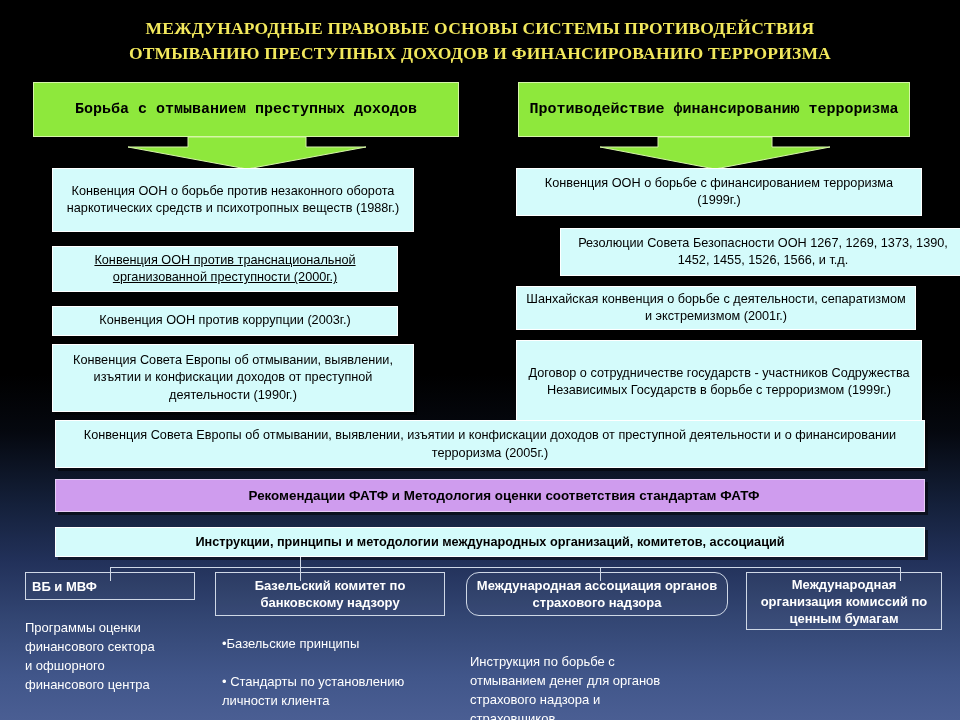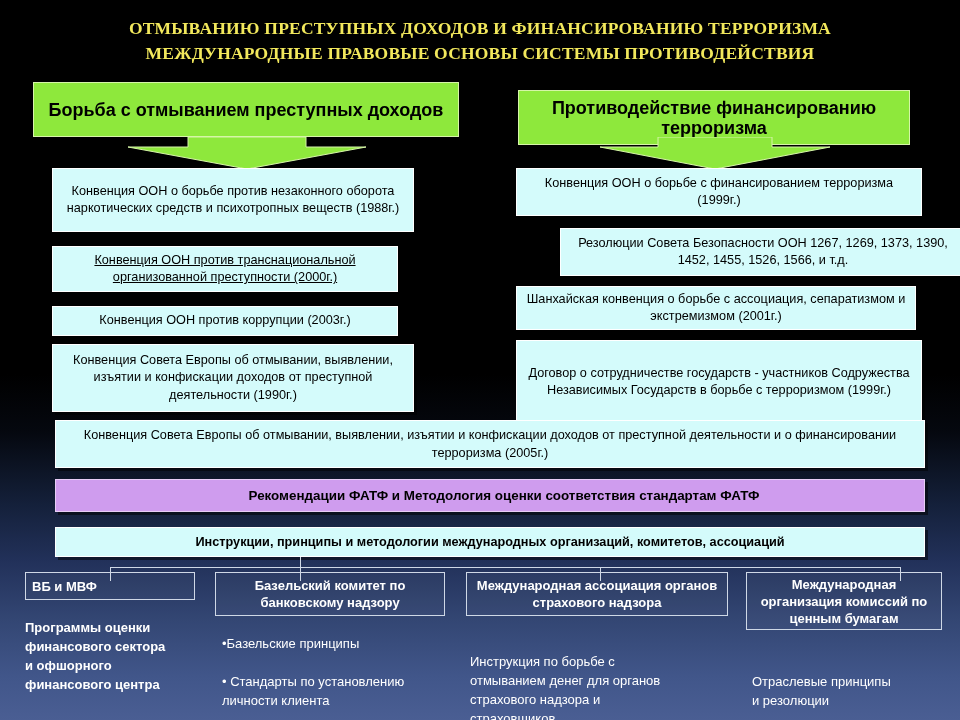--- a/index.html
+++ b/index.html
@@ -29,26 +29,27 @@
   .title span{display:block;}
 
   
   .greenbox{
     position:absolute;
     background:#8ee83c;
     border:1px solid #d6f5a8;
     box-shadow:3px 3px 0 rgba(0,0,0,0.55);
     color:#000;
     font-weight:bold;
-    font-size:18px;
+    font-size:15px;
     line-height:20px;
     display:flex;align-items:center;justify-content:center;
     text-align:center;
     box-sizing:border-box;
     padding:2px 8px;
+    font-family:Liberation Mono, monospace;
   }
 
   
   .arrow{position:absolute;}
   .arrow svg{display:block;}
 
   
   .cyanbox{
     position:absolute;
     background:#d4fbfb;
@@ -112,35 +113,35 @@
   }
 
   .conn{position:absolute;background:#cfd8e6;}
 </style>
 </head>
 <body>
 
 <div id="slide">
 
   <div class="title">
+    <span>МЕЖДУНАРОДНЫЕ ПРАВОВЫЕ ОСНОВЫ СИСТЕМЫ ПРОТИВОДЕЙСТВИЯ</span>
     <span>ОТМЫВАНИЮ ПРЕСТУПНЫХ ДОХОДОВ И ФИНАНСИРОВАНИЮ ТЕРРОРИЗМА</span>
-    <span>МЕЖДУНАРОДНЫЕ ПРАВОВЫЕ ОСНОВЫ СИСТЕМЫ ПРОТИВОДЕЙСТВИЯ</span>
   </div>
 
   <div class="greenbox" style="left:33px;top:82px;width:426px;height:55px;">
     <span>Борьба с отмыванием преступных доходов</span>
   </div>
 
   <div class="arrow" style="left:128px;top:137px;width:238px;height:32px;">
     <svg width="238" height="32" viewBox="0 0 238 32">
       <polygon points="60,0 178,0 178,10 238,10 119,32 0,10 60,10" fill="#8ee83c" stroke="#d6f5a8" stroke-width="1"></polygon>
     </svg>
   </div>
 
-  <div class="greenbox" style="left:518px;top:90px;width:392px;height:55px;">
+  <div class="greenbox" style="left:518px;top:82px;width:392px;height:55px;">
     <span>Противодействие финансированию терроризма</span>
   </div>
 
   <div class="arrow" style="left:600px;top:137px;width:230px;height:32px;">
     <svg width="230" height="32" viewBox="0 0 230 32">
       <polygon points="58,0 172,0 172,10 230,10 115,32 0,10 58,10" fill="#8ee83c" stroke="#d6f5a8" stroke-width="1"></polygon>
     </svg>
   </div>
 
   <div class="cyanbox" style="left:52px;top:168px;width:362px;height:64px;">
@@ -156,21 +157,21 @@
     <span>Конвенция Совета Европы об отмывании, выявлении, изъятии и конфискации доходов от преступной деятельности (1990г.)</span>
   </div>
 
   <div class="cyanbox" style="left:516px;top:168px;width:406px;height:48px;">
     <span>Конвенция ООН о борьбе с финансированием терроризма (1999г.)</span>
   </div>
   <div class="cyanbox" style="left:516px;top:228px;width:406px;height:48px;margin-left:44px;">
     <span>Резолюции Совета Безопасности ООН 1267, 1269, 1373, 1390, 1452, 1455, 1526, 1566, и т.д.</span>
   </div>
   <div class="cyanbox" style="left:516px;top:286px;width:400px;height:44px;">
-    <span>Шанхайская конвенция о борьбе с ассоциация, сепаратизмом и экстремизмом (2001г.)</span>
+    <span>Шанхайская конвенция о борьбе с деятельности, сепаратизмом и экстремизмом (2001г.)</span>
   </div>
   <div class="cyanbox" style="left:516px;top:340px;width:406px;height:84px;">
     <span>Договор о сотрудничестве государств - участников Содружества Независимых Государств в борьбе с терроризмом (1999г.)</span>
   </div>
 
   <div class="cyanwide" style="left:55px;top:420px;width:870px;height:48px;">
     <span>Конвенция Совета Европы об отмывании, выявлении, изъятии и конфискации доходов от преступной деятельности и о финансировании терроризма (2005г.)</span>
   </div>
 
   <div class="purplebar" style="left:55px;top:479px;width:870px;height:33px;padding-left:28px;">
@@ -184,40 +185,38 @@
   <div class="conn" style="left:110px;top:567px;width:790px;height:1px;"></div>
   <div class="conn" style="left:300px;top:557px;width:1px;height:11px;"></div>
   <div class="conn" style="left:110px;top:567px;width:1px;height:14px;"></div>
   <div class="conn" style="left:300px;top:567px;width:1px;height:14px;"></div>
   <div class="conn" style="left:600px;top:567px;width:1px;height:14px;"></div>
   <div class="conn" style="left:900px;top:567px;width:1px;height:14px;"></div>
 
   <div class="outbox" style="left:25px;top:572px;width:170px;height:28px;">
     <span>ВБ и МВФ</span>
   </div>
-  <div class="caption" style="left:25px;top:618px;width:180px;font-weight:bold;">Программы оценки
+  <div class="caption" style="left:25px;top:618px;width:180px;">Программы оценки
 финансового сектора
 и офшорного
 финансового центра</div>
 
   <div class="outbox" style="left:215px;top:572px;width:230px;height:44px;">
     <span>Базельский комитет по банковскому надзору</span>
   </div>
   <div class="caption" style="left:222px;top:634px;width:235px;">•Базельские принципы
 
 • Стандарты по установлению
 личности клиента</div>
 
-  <div class="outbox" style="left:466px;top:572px;width:262px;height:44px;">
+  <div class="outbox" style="left:466px;top:572px;width:262px;height:44px;border-radius:13px;">
     <span>Международная ассоциация органов страхового надзора</span>
   </div>
   <div class="caption" style="left:470px;top:612px;width:270px;margin-top:40px;">Инструкция по борьбе с
 отмыванием денег для органов
 страхового надзора и
 страховщиков</div>
 
   <div class="outbox" style="left:746px;top:572px;width:196px;height:58px;">
     <span>Международная организация комиссий по ценным бумагам</span>
   </div>
-  <div class="caption" style="left:752px;top:672px;width:200px;">Отраслевые принципы
-и резолюции</div>
 
 </div>
 
 </body></html>

